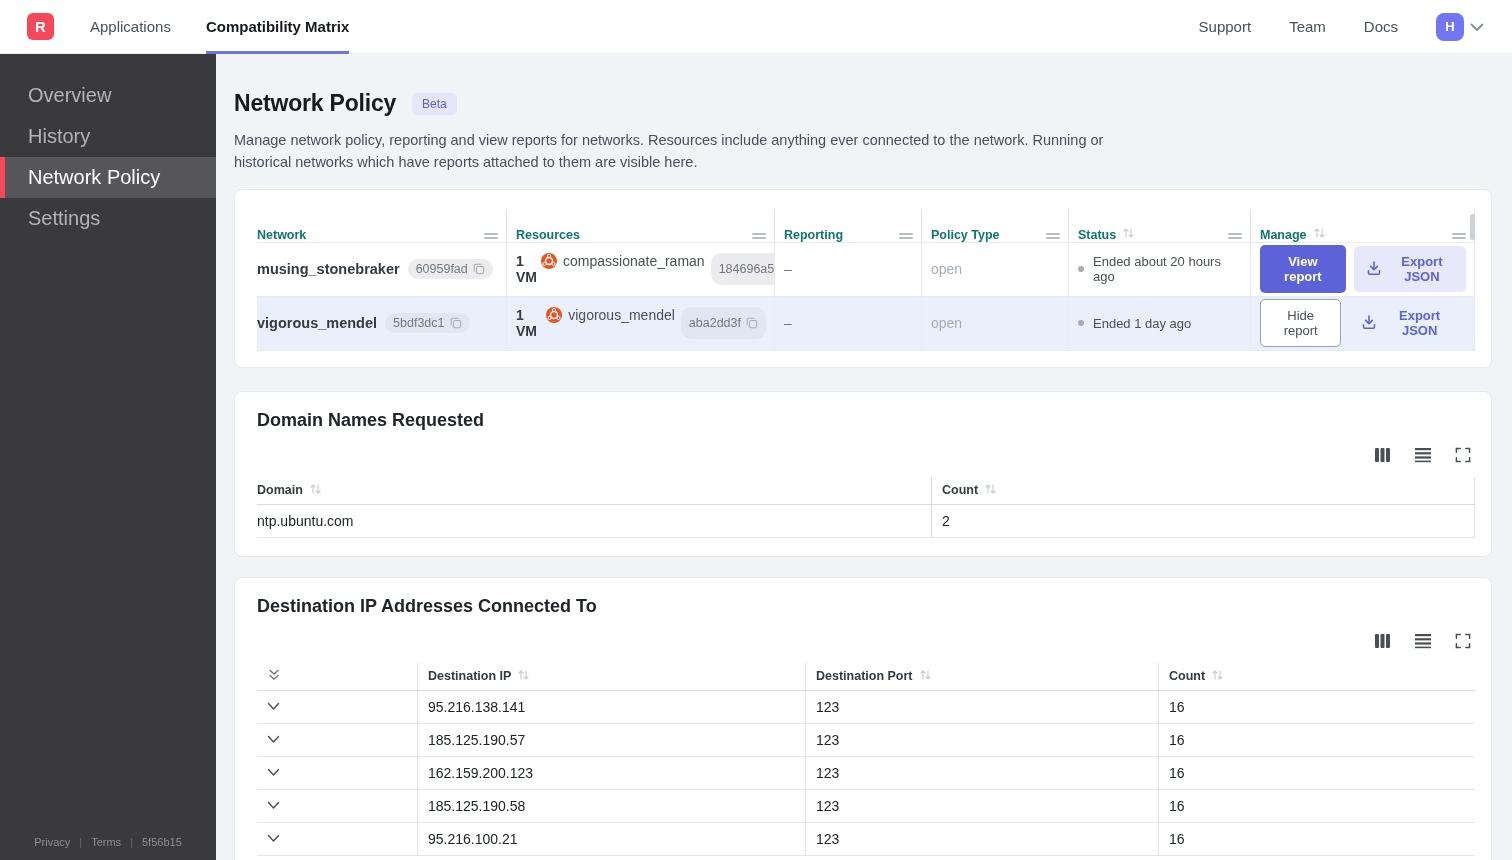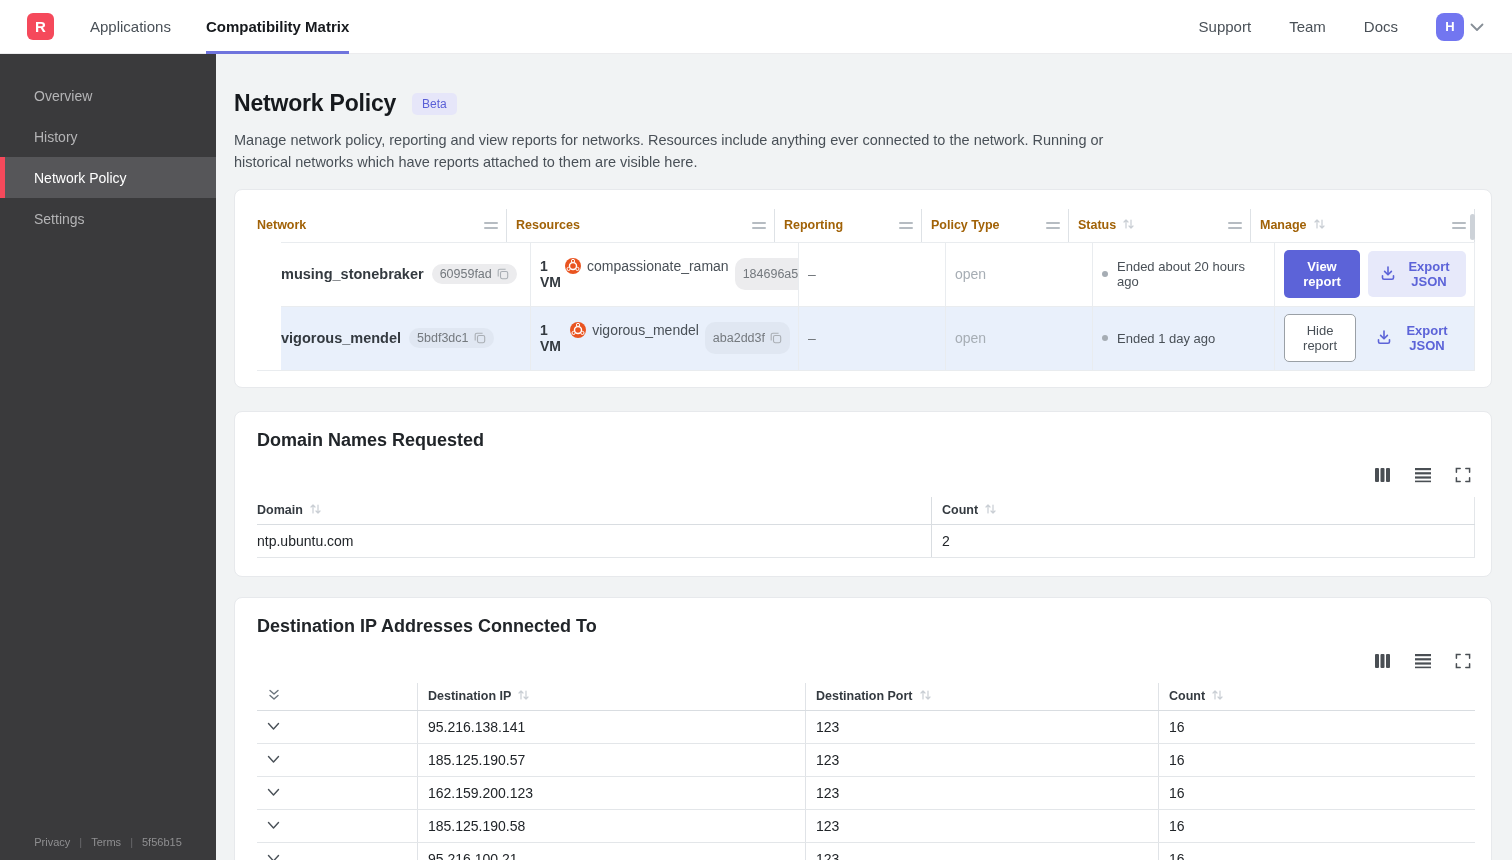--- a/index.html
+++ b/index.html
@@ -34,22 +34,22 @@
     width:28px; height:28px; border-radius:8px; background:#7276f0; color:#fff;
     font-size:13px; font-weight:700; display:flex; align-items:center; justify-content:center;
   }
   
   .sidebar {
     position:fixed; top:54px; left:0; bottom:0; width:216px; background:#3a3a3c;
     display:flex; flex-direction:column; z-index:10;
   }
   .side-items { margin-top:21px; }
   .side-item {
-    height:41px; display:flex; align-items:center; padding-left:29px;
-    border-left:5px solid transparent; color:#b4b4b6; font-size:14px; cursor:pointer;
+    height:41px; display:flex; align-items:center; padding-left:23px;
+    border-left:5px solid transparent; color:#b4b4b6; font-size:20px; cursor:pointer;
   }
   .side-item.active { background:#565659; border-left-color:#f5495b; color:#fff; }
   .side-footer {
     margin-top:auto; padding:13px 0 12px; display:flex; justify-content:center;
     align-items:flex-end; gap:9px; font-size:11px; color:#8f8f91;
   }
   .side-footer .sep { color:#6a6a6c; }
   .side-footer .flink { cursor:pointer; }
   
   .main { margin-left:216px; padding:90px 20px 0 18px; }
@@ -61,31 +61,30 @@
   .desc { margin-top:12px; font-size:14.5px; line-height:1.55; color:#495057; max-width:872px; }
   .card {
     background:#fff; border:1px solid #e7e9ec; border-radius:8px;
   }
   
   .card1 { margin-top:15px; padding:19px 16px 16px 22px; position:relative; }
   .nt-header {
     display:grid; grid-template-columns:250px 268px 147px 147px 182px 1fr; height:33px;
   }
   .nt-hcell {
-    display:flex; align-items:center; gap:6px; font-size:12.5px; font-weight:700; color:#a16207;
+    display:flex; align-items:flex-end; gap:6px; font-size:12.5px; font-weight:700; color:#0f766e;
     border-right:1px solid #dee2e6; padding-right:8px;
   }
   .nt-hcell:not(:first-child) { padding-left:9px; }
   .handle { margin-left:auto; width:14px; cursor:col-resize; }
   .handle i { display:block; height:2px; background:#b6bcc2; margin:2.5px 0; border-radius:1px; }
   .nt-body { border-bottom:1px solid #e9ecef; }
   .nt-row {
-    display:grid; grid-template-columns:250px 268px 147px 147px 182px 1fr; height:64px;
+    display:grid; grid-template-columns:250px 268px 147px 147px 182px 1fr; height:54px;
     border-top:1px solid #e9ecef;
-    margin-left:24px;
   }
   .nt-row.selected { background:#e9f0fb; }
   .nt-cell {
     display:flex; align-items:center; border-right:1px solid #e9ecef; padding-right:8px;
     font-size:14px; color:#495057; overflow:hidden;
   }
   .nt-cell:not(:first-child) { padding-left:9px; }
   .net-name { font-weight:700; color:#343a40; font-size:14.5px; margin-right:8px; }
   .badge {
     display:inline-flex; align-items:center; gap:5px; background:#ececee; border-radius:10px;

